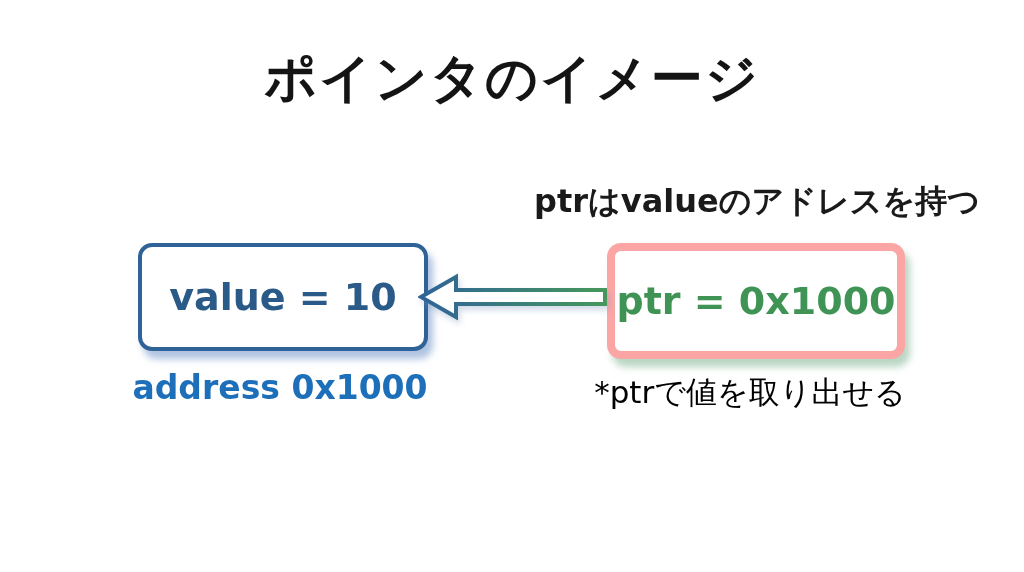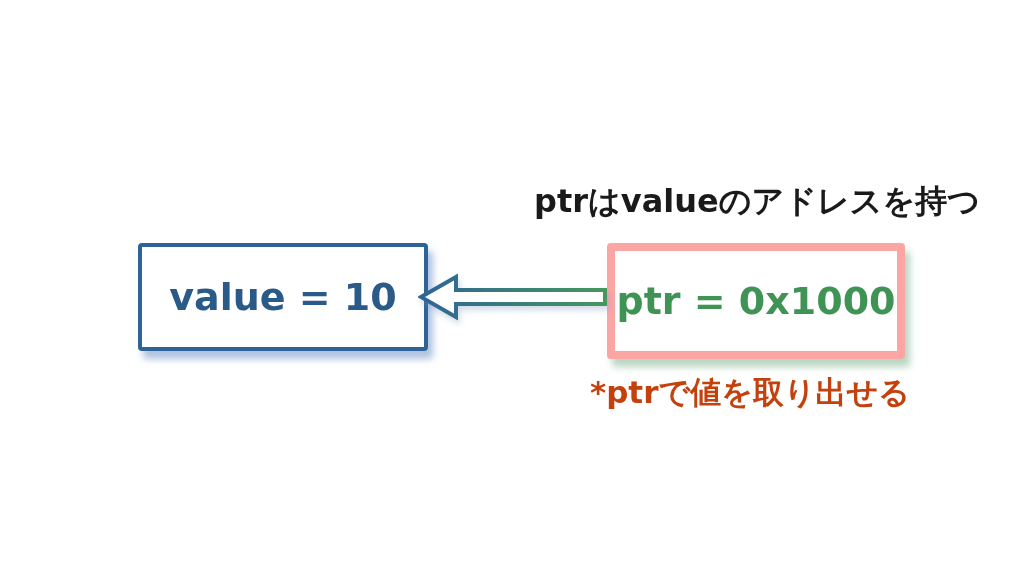--- a/index.html
+++ b/index.html
@@ -36,21 +36,21 @@
     font-size: 32px;
     font-weight: bold;
     color: #1a1a1a;
   }
   .node-box {
     position: absolute;
     top: 243px;
     width: 282px;
     height: 100px;
     background: #ffffff;
-    border-radius: 4px;
+    border-radius: 14px;
     display: flex;
     align-items: center;
     justify-content: center;
   }
   .value-box {
     left: 138px;
     border: 4px solid #2F6398;
     box-shadow: 5px 8px 7px rgba(110, 145, 200, 0.55);
   }
   .ptr-box {
@@ -83,29 +83,30 @@
     font-weight: bold;
     color: #1C6FB8;
   }
   .caption-right {
     position: absolute;
     top: 372px;
     left: 750px;
     transform: translateX(-50%);
     white-space: nowrap;
     font-size: 31px;
-    font-weight: bold;
-    color: #c2410c;
+    font-weight: normal;
+    color: #000000;
   }
 </style>
 </head>
 <body>
 
 <div class="slide">
 
+  <h1 class="slide-title">ポインタのイメージ</h1>
 
   <div class="annotation-top">ptrはvalueのアドレスを持つ</div>
 
   <div class="node-box value-box">
     <span class="node-label">value = 10</span>
   </div>
 
   <div class="node-box ptr-box">
     <span class="node-label">ptr = 0x1000</span>
   </div>
@@ -113,16 +114,17 @@
   <svg class="pointer-arrow" viewBox="0 0 190 56" xmlns="http://www.w3.org/2000/svg">
     <defs>
       <linearGradient id="arrow-gradient" x1="0" y1="0" x2="1" y2="0">
         <stop offset="0%" stop-color="#2F6398"></stop>
         <stop offset="100%" stop-color="#45985C"></stop>
       </linearGradient>
     </defs>
     <polygon points="3,28 38,8 38,21 187,21 187,35 38,35 38,48" fill="#ffffff" stroke="url(#arrow-gradient)" stroke-width="4" stroke-linejoin="miter"></polygon>
   </svg>
 
+  <div class="caption-left">address 0x1000</div>
 
   <div class="caption-right">*ptrで値を取り出せる</div>
 
 </div>
 
 </body></html>

